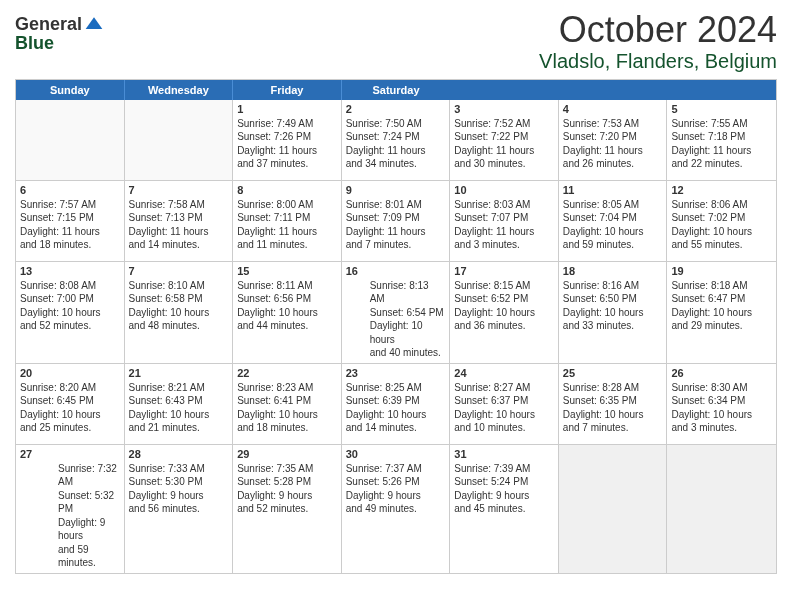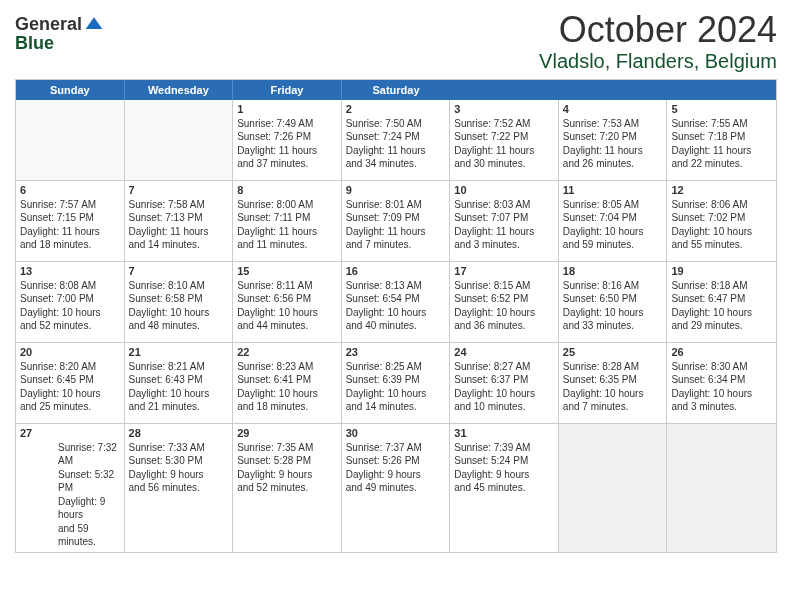--- a/index.html
+++ b/index.html
@@ -247,21 +247,21 @@
           </div>
           <div class="cal-cell">
             <span class="day-num">15</span>
             <div class="cell-text" style="white-space: pre-line;">Sunrise: 8:11 AM
 Sunset: 6:56 PM
 Daylight: 10 hours
 and 44 minutes.</div>
           </div>
           <div class="cal-cell">
             <span class="day-num">16</span>
-            <div class="cell-text" style="white-space: pre-line;">Sunrise: 8:13 AM
+            <div class="cell-text" style="white-space: pre-line; margin-left: 24px;">Sunrise: 8:13 AM
 Sunset: 6:54 PM
 Daylight: 10 hours
 and 40 minutes.</div>
           </div>
           <div class="cal-cell">
             <span class="day-num">17</span>
             <div class="cell-text" style="white-space: pre-line;">Sunrise: 8:15 AM
 Sunset: 6:52 PM
 Daylight: 10 hours
 and 36 minutes.</div>

